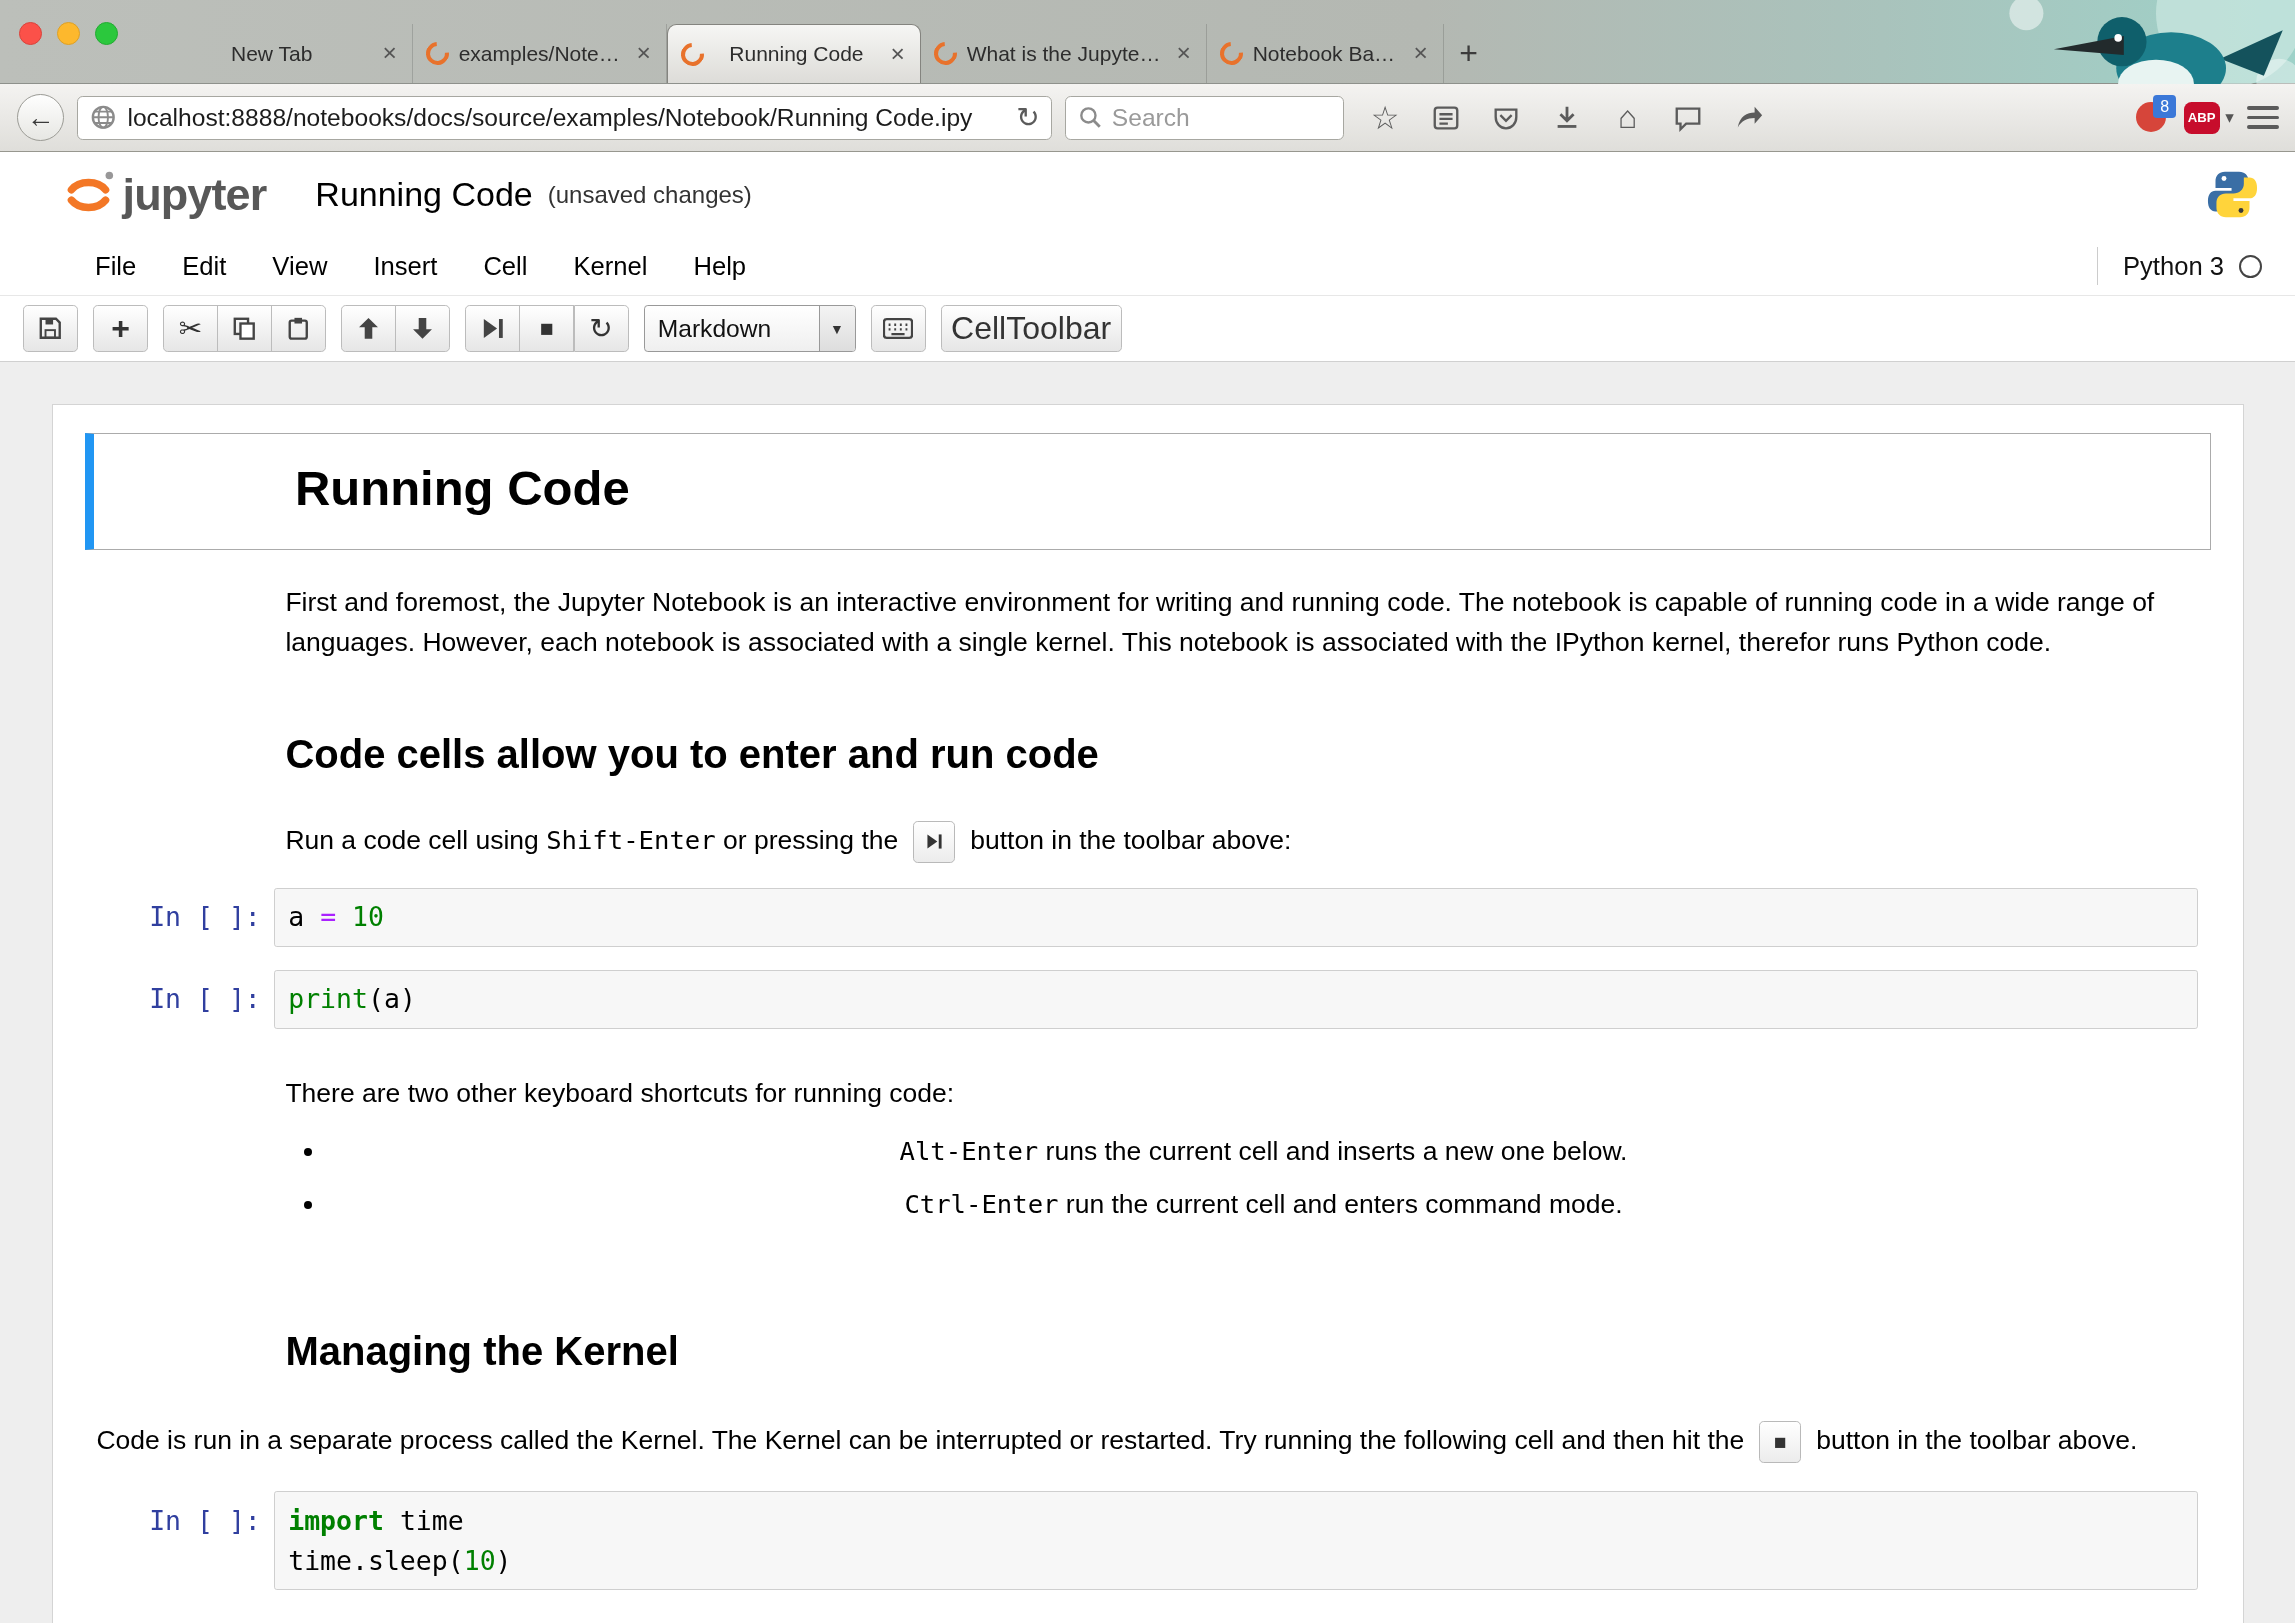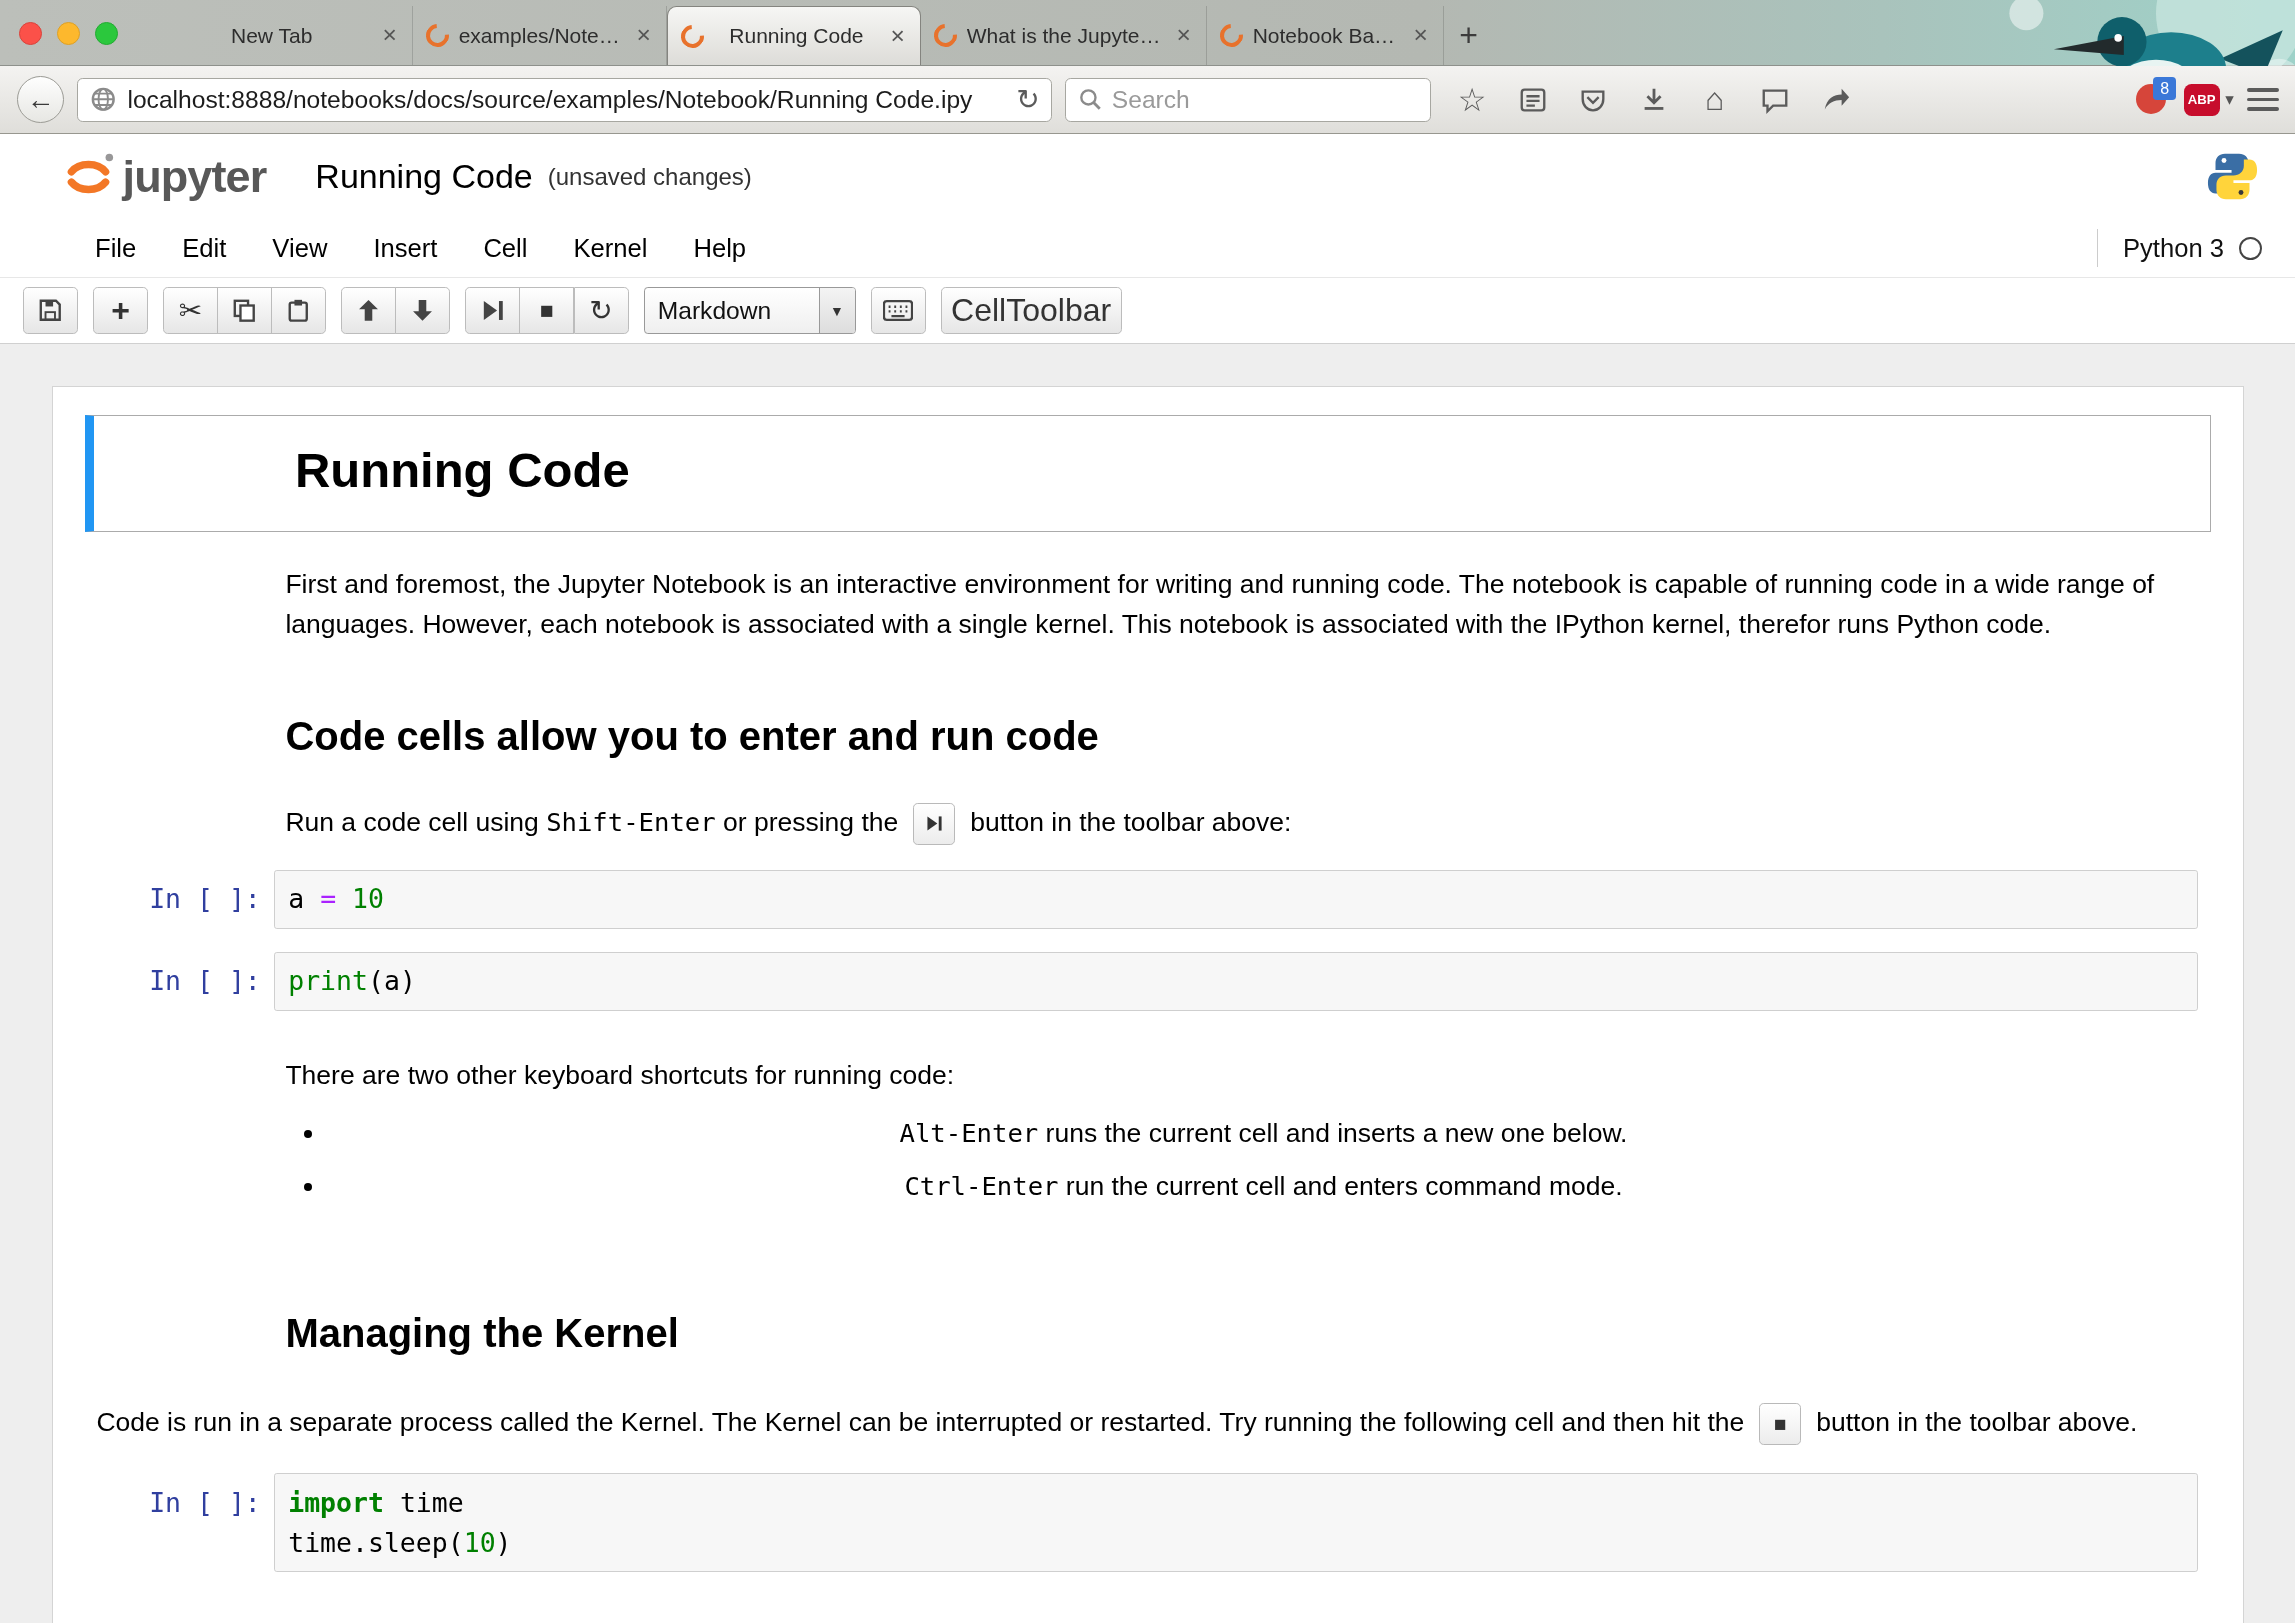--- a/index.html
+++ b/index.html
@@ -4,21 +4,21 @@
 <style>
   * { margin:0; padding:0; box-sizing:border-box; }
   html,body { background:#888; }
   .screen {
     position:relative; width:2296px; height:1624px; overflow:hidden;
     font-family:"Liberation Sans", sans-serif; background:#eee;
   }
 
   
   .tabbar {
-    position:relative; height:66px;
+    position:relative; height:84px;
     background:linear-gradient(90deg,#bcbfba 0%,#b4b8b2 62%,#a9c3bc 82%,#9ed2c9 100%);
     border-bottom:0.9px solid #8e918c;
   }
   .bird-deco { position:absolute; right:0; top:0; z-index:1; pointer-events:none; }
   .traffic { position:absolute; left:19px; top:22px; display:flex; gap:15px; z-index:3; }
   .light { width:23px; height:23px; border-radius:50%; }
   .light-red { background:#fb5149; border:0.9px solid #d9433c; }
   .light-yellow { background:#fdb82d; border:0.9px solid #dda026; }
   .light-green { background:#2bc83d; border:0.9px solid #23ab32; }
   .tabs { position:absolute; left:159px; bottom:0; height:59px; display:flex; align-items:stretch; z-index:2; }
@@ -52,21 +52,21 @@
     border:0.9px solid #9b9b95; background:linear-gradient(#fefefe,#e7e7e3);
     display:flex; align-items:center; justify-content:center; font-size:28px; color:#3a3a3a;
   }
   .urlbar {
     width:975px; height:44px; flex:none; background:#fff; border:0.9px solid #a7a7a1; border-radius:5.7px;
     display:flex; align-items:center; gap:11.4px; padding:0 11.4px;
   }
   .url-text { flex:1; font-size:24.6px; color:#1c1c1c; white-space:nowrap; overflow:hidden; }
   .reload-glyph { font-size:28px; color:#5b5b5b; }
   .searchbar {
-    width:366px; height:44px; flex:none; background:#fff; border:0.9px solid #a7a7a1; border-radius:5.7px;
+    width:279px; height:44px; flex:none; background:#fff; border:0.9px solid #a7a7a1; border-radius:5.7px;
     display:flex; align-items:center; gap:9.5px; padding:0 11.4px;
   }
   .search-input { border:none; outline:none; flex:1; font-size:24.6px; color:#444;
     font-family:"Liberation Sans",sans-serif; background:transparent; min-width:0; }
   .search-input::placeholder { color:#9a9a9a; }
   .nav-icons { display:flex; align-items:center; gap:24.6px; margin-left:9.5px; }
   .nav-icon { display:flex; align-items:center; justify-content:center; width:36px; height:36px;
     color:#5b5b5b; font-size:32px; }
   .nav-spacer { flex:1; }
   .ext-icon { position:relative; width:38px; height:38px; }

